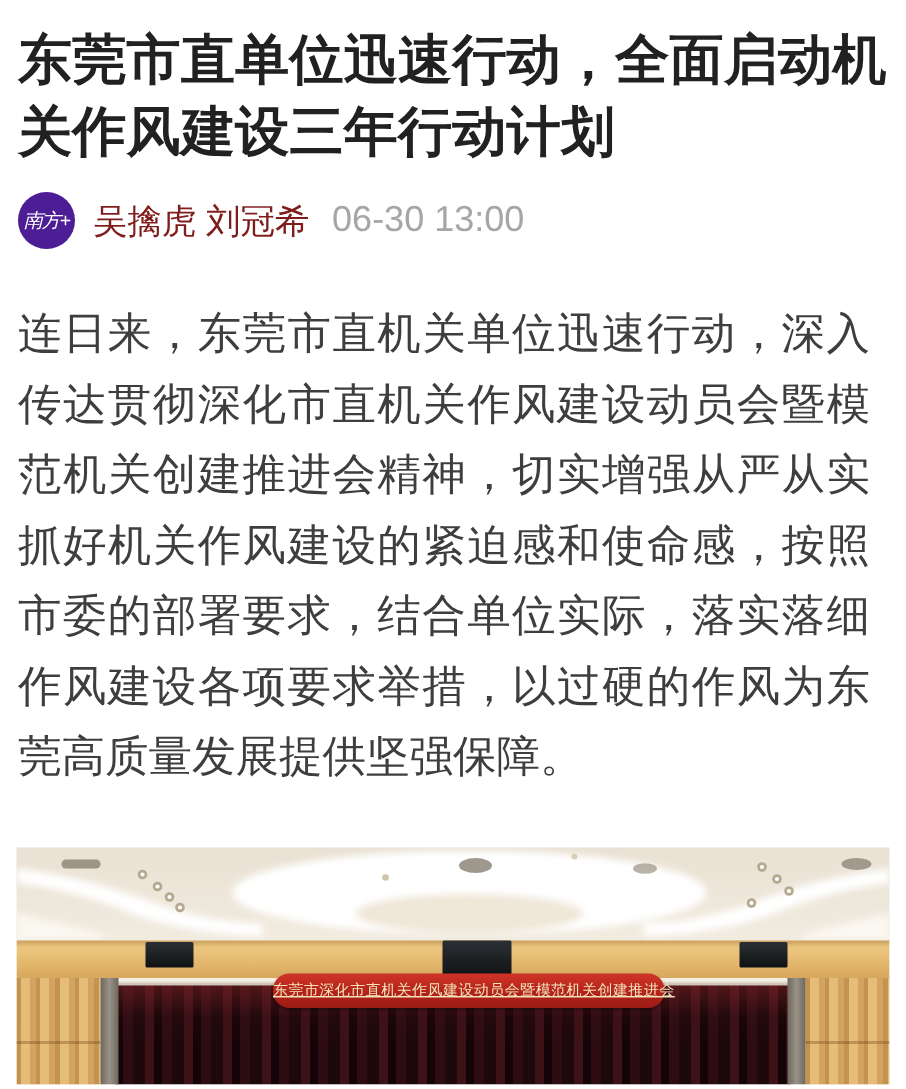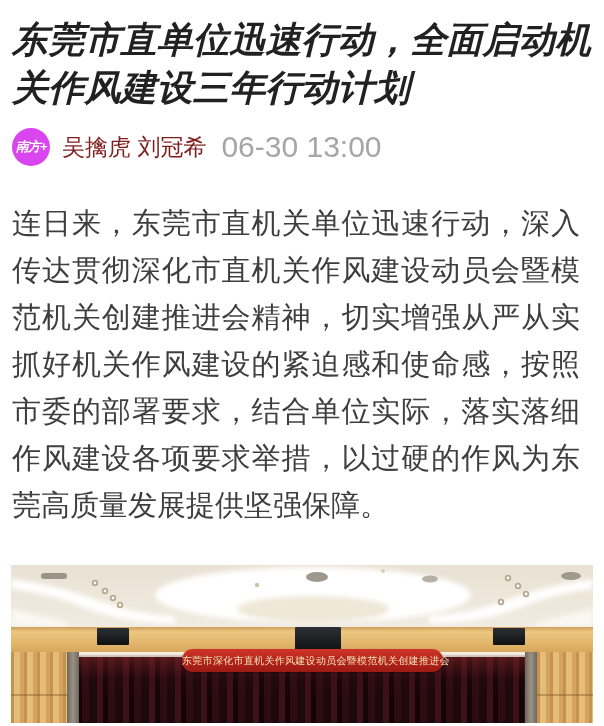--- a/index.html
+++ b/index.html
@@ -13,53 +13,52 @@
   }
   .content { padding: 0 12px; }
 
   .title {
     margin: 16px 0 0 0;
     font-size: 36px;
     line-height: 48px;
     font-weight: bold;
     color: #212121;
     letter-spacing: 0.2px;
-    font-style: italic;
   }
 
   .byline {
     margin-top: 16px;
     height: 38px;
     display: flex;
     align-items: center;
   }
   .logo {
     width: 38px;
     height: 38px;
     border-radius: 50%;
-    background: #d946ef;
+    background: #4c1d95;
     color: #ffffff;
     font-size: 13px;
-    font-weight: bold;
+    font-weight: normal;
     font-style: italic;
     letter-spacing: -1px;
     display: flex;
     align-items: center;
     justify-content: center;
     flex: 0 0 auto;
   }
   .authors {
     margin-left: 12px;
     font-size: 23px;
     color: #7f1d1d;
     white-space: nowrap;
   }
   .time {
     margin-left: 15px;
-    font-size: 30px;
+    font-size: 24px;
     color: #a6a6a6;
     white-space: nowrap;
   }
 
   .body-text {
     margin: 34px 12px 0 0;
     font-size: 29px;
     line-height: 47px;
     color: #3e3e3e;
     text-align: justify;
@@ -136,20 +135,21 @@
     background: linear-gradient(180deg, #d03428 0%, #b22219 55%, #9c1b14 100%);
     border-radius: 11px;
     color: #f1e2ba;
     font-size: 10px;
     line-height: 23px;
     text-align: center;
     white-space: nowrap;
     letter-spacing: 0.3px;
     z-index: 5;
     box-shadow: 0 1px 2px rgba(0,0,0,0.45);
+    text-decoration: underline;
   }
 </style>
 </head>
 <body>
 
 <div class="content">
 
   <h1 class="title">东莞市直单位迅速行动，全面启动机关作风建设三年行动计划</h1>
 
   <div class="byline">

